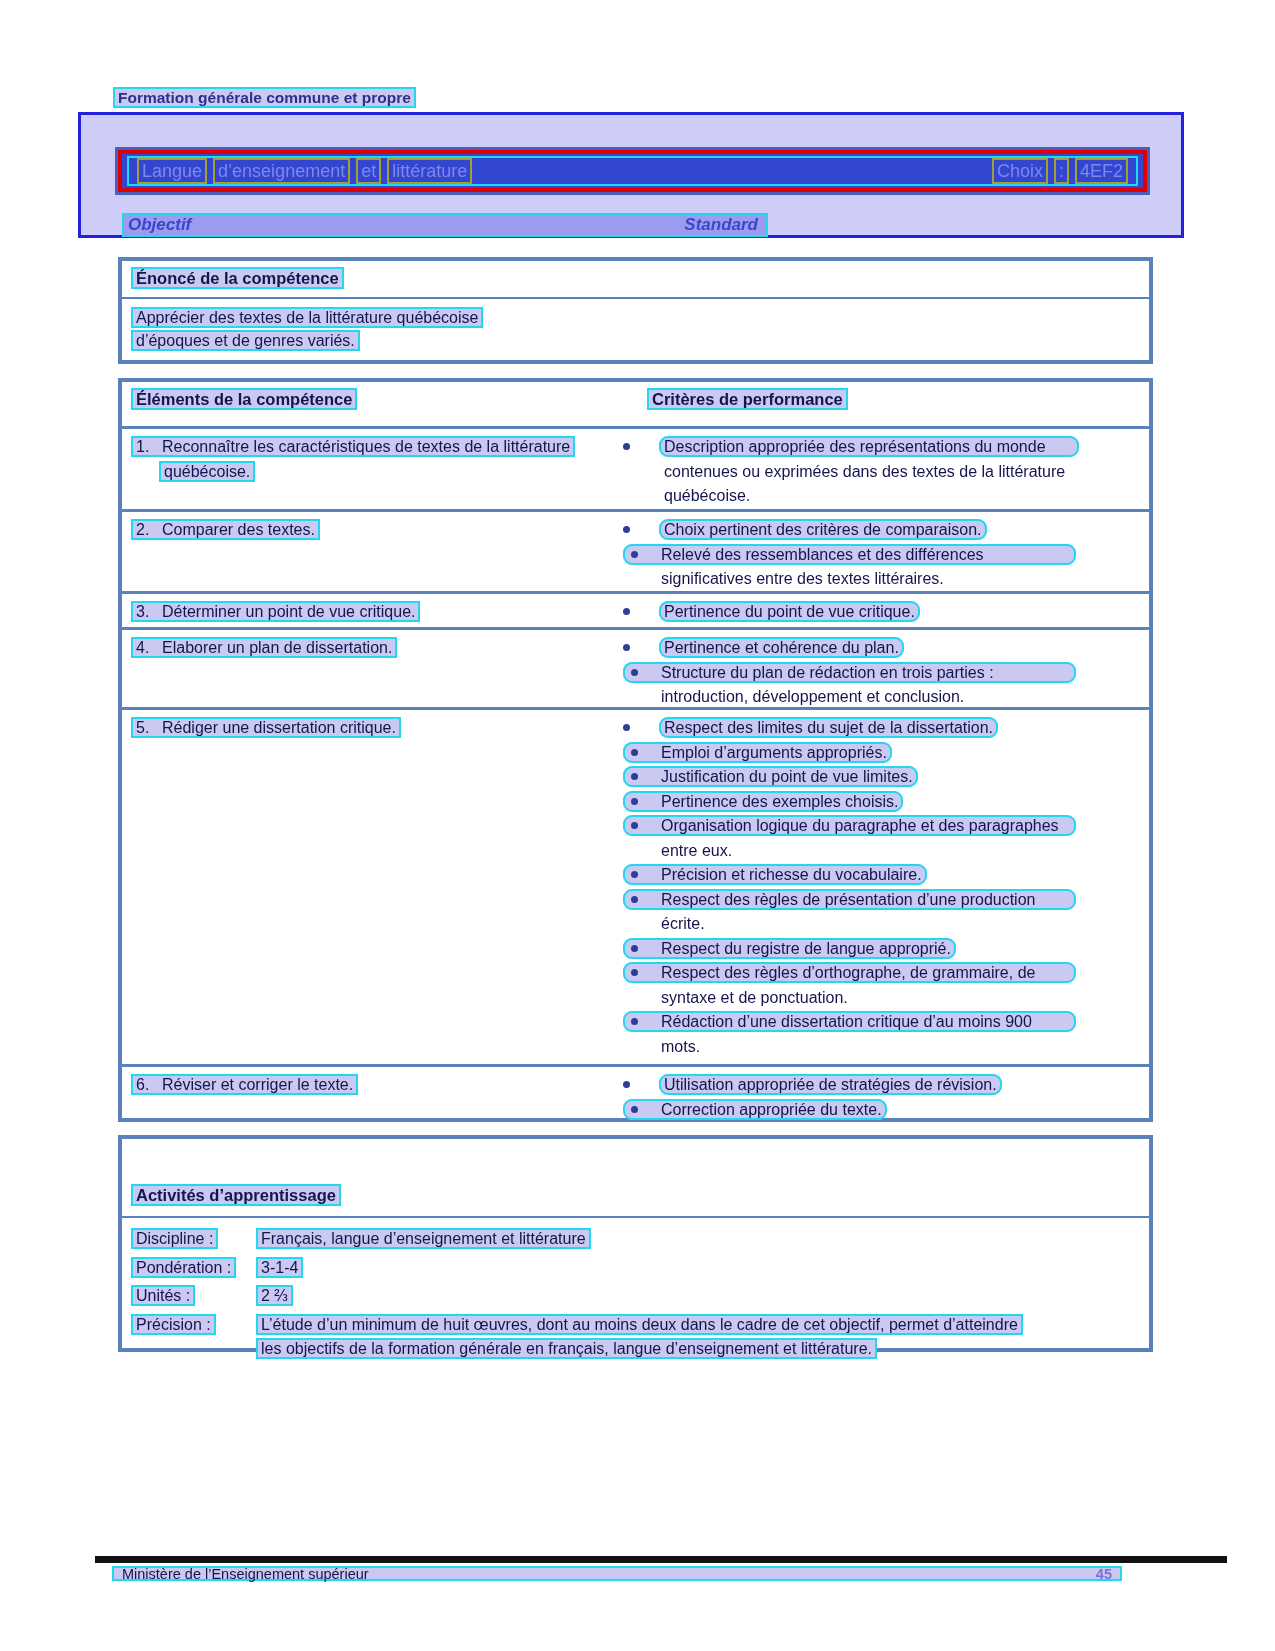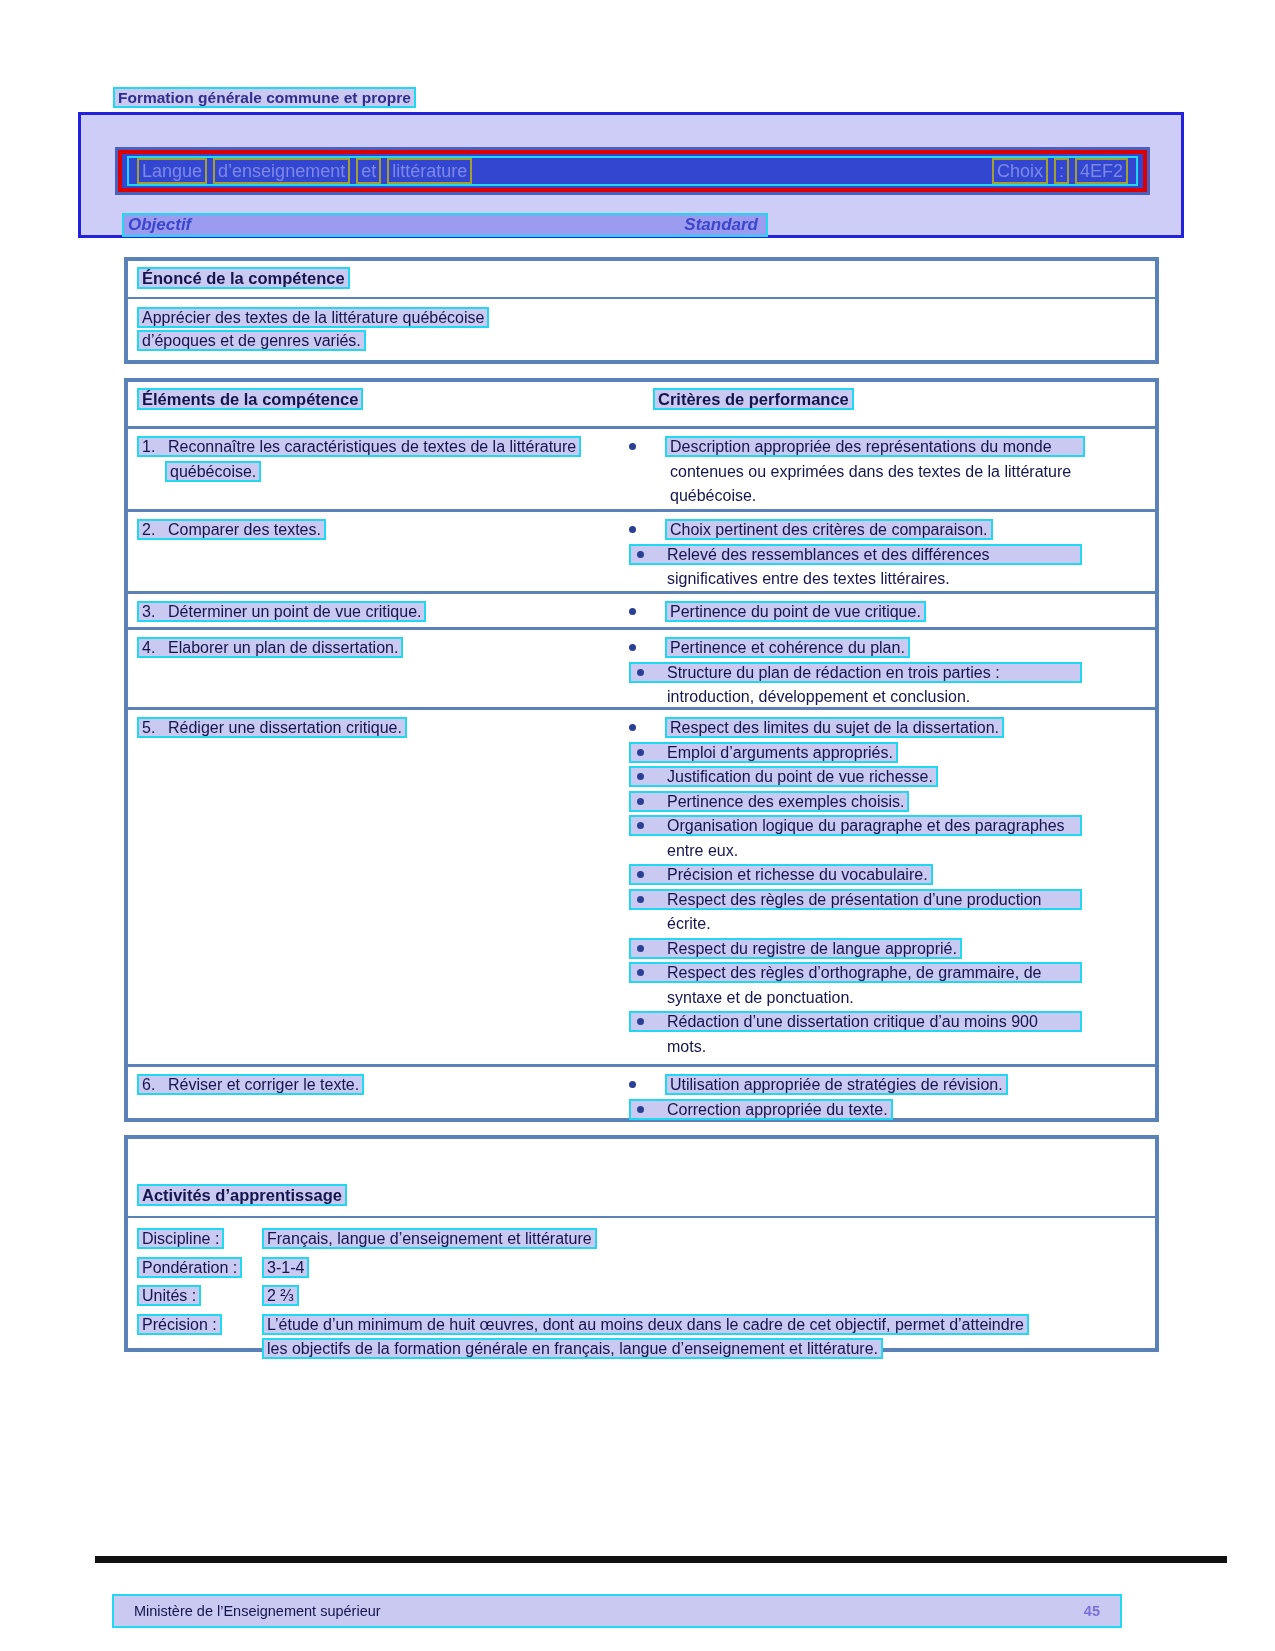--- a/index.html
+++ b/index.html
@@ -46,55 +46,55 @@
   .banner-line{height:100%;margin:2px 5px;border:2px solid var(--highlight-border);
     display:flex;align-items:center;justify-content:space-between;padding:0 8px;height:calc(100% - 4px);}
   .word-group{display:flex;gap:6px;align-items:center;}
   .word{border:2px solid var(--word-box-border);padding:0 3px;color:var(--banner-text);
     font-size:18px;line-height:22px;white-space:nowrap;}
   .objstd-bar{position:absolute;left:41px;top:98px;width:646px;height:24px;
     background:var(--objstd-fill);border:2px solid var(--highlight-border);
     display:flex;align-items:center;justify-content:space-between;padding:0 8px 0 4px;
     font-size:17px;font-weight:bold;font-style:italic;color:var(--accent-blue-text);}
   
-  .tbox{position:absolute;left:124px;width:1035px;border:4px solid var(--table-border);background:#fff;}
+  .tbox{position:absolute;left:118px;width:1035px;border:4px solid var(--table-border);background:#fff;}
   .tbox-header{font-weight:bold;font-size:16.5px;padding:8px 0 0 9px;}
   
   .enonce{top:257px;height:107px;}
   .enonce .tbox-header{height:38px;border-bottom:2px solid var(--table-border);}
   .enonce-body{padding:8px 0 0 9px;font-size:16px;}
   .enonce-body p{line-height:22px;margin-bottom:1px;}
   
   .main-table{top:378px;height:744px;font-size:16px;}
   .t-row{display:grid;grid-template-columns:488px 1fr;padding:6px 0 0 9px;overflow:hidden;}
   .t-row + .t-row{border-top:3px solid var(--table-border);}
   .head-row{height:44px;font-weight:bold;font-size:16.5px;padding-top:8px;gap:28px;}
   .r1{height:83px;} .r2{height:82px;} .r3{height:36px;} .r4{height:80px;} .r5{height:357px;} .r6{height:62px;}
   .elem{padding-left:28px;text-indent:-28px;line-height:24.5px;max-width:470px;}
   .elem .etext{display:inline;}
   .elem .hl{display:inline;}
   .num{display:inline-block;width:26px;text-indent:0;}
   .crit-list{list-style:none;}
   .crit{padding-left:40px;text-indent:-36px;line-height:24.5px;}
-  .crit-text{display:inline;}
+  .crit-text{display:inline;border-radius:9px;}
   .bullet{display:inline-block;width:7px;height:7px;border-radius:50%;
     background:var(--bullet-color);margin:8px 29px 0 0;vertical-align:top;text-indent:0;}
   .bullet-in{margin:8px 23px 0 3px;}
   .crit .wrapcap{display:inline-block;max-width:450px;text-indent:0;vertical-align:top;}
   
   .activites{top:1135px;height:217px;}
   .activites .tbox-header{height:40px;border-bottom:2px solid var(--table-border);margin-top:39px;}
   .act-body{padding:9px 0 0 9px;font-size:16px;}
   .act-row{display:grid;grid-template-columns:125px 1fr;margin-bottom:4px;line-height:24.5px;}
   .act-value-wrap{max-width:780px;}
   
   .footer-rule{position:absolute;left:95px;top:1556px;width:1132px;height:7px;background:var(--footer-rule);}
-  .footer-bar{position:absolute;left:112px;top:1566px;width:1010px;height:34px;
+  .footer-bar{position:absolute;left:112px;top:1566px;width:1010px;height:15px;
     background:var(--highlight-fill);border:2px solid var(--highlight-border);
-    display:flex;align-items:center;justify-content:space-between;padding:0 20px;font-size:14.5px;margin-top:28px;}
+    display:flex;align-items:center;justify-content:space-between;padding:0 8px;font-size:14.5px;}
   .footer-page{color:var(--page-number-color);font-weight:bold;}
 </style>
 </head>
 <body>
 
 <div class="page">
 
   <div class="top-label"><span class="hl">Formation générale commune et propre</span></div>
 
   <div class="intro-box">
@@ -163,21 +163,21 @@
           <li class="crit"><span class="bullet"></span><span class="hl crit-text"><span class="wrapcap" style="max-width: 410px;">Pertinence et cohérence du plan.</span></span></li>
           <li class="crit"><span class="hl crit-text"><span class="bullet bullet-in"></span><span class="wrapcap" style="max-width: 410px;">Structure du plan de rédaction en trois parties : introduction, développement et conclusion.</span></span></li>
         </ul>
     </div>
 
     <div class="t-row r5">
       <div class="elem"><span class="hl"><span class="num">5.</span><span class="etext">Rédiger une dissertation critique.</span></span></div>
       <ul class="crit-list">
           <li class="crit"><span class="bullet"></span><span class="hl crit-text"><span class="wrapcap" style="max-width: 410px;">Respect des limites du sujet de la dissertation.</span></span></li>
           <li class="crit"><span class="hl crit-text"><span class="bullet bullet-in"></span><span class="wrapcap" style="max-width: 410px;">Emploi d’arguments appropriés.</span></span></li>
-          <li class="crit"><span class="hl crit-text"><span class="bullet bullet-in"></span><span class="wrapcap" style="max-width: 410px;">Justification du point de vue richesse.</span></span></li>
+          <li class="crit"><span class="hl crit-text"><span class="bullet bullet-in"></span><span class="wrapcap" style="max-width: 410px;">Justification du point de vue limites.</span></span></li>
           <li class="crit"><span class="hl crit-text"><span class="bullet bullet-in"></span><span class="wrapcap" style="max-width: 410px;">Pertinence des exemples choisis.</span></span></li>
           <li class="crit"><span class="hl crit-text"><span class="bullet bullet-in"></span><span class="wrapcap" style="max-width: 410px;">Organisation logique du paragraphe et des paragraphes entre eux.</span></span></li>
           <li class="crit"><span class="hl crit-text"><span class="bullet bullet-in"></span><span class="wrapcap" style="max-width: 410px;">Précision et richesse du vocabulaire.</span></span></li>
           <li class="crit"><span class="hl crit-text"><span class="bullet bullet-in"></span><span class="wrapcap" style="max-width: 410px;">Respect des règles de présentation d’une production écrite.</span></span></li>
           <li class="crit"><span class="hl crit-text"><span class="bullet bullet-in"></span><span class="wrapcap" style="max-width: 410px;">Respect du registre de langue approprié.</span></span></li>
           <li class="crit"><span class="hl crit-text"><span class="bullet bullet-in"></span><span class="wrapcap" style="max-width: 410px;">Respect des règles d’orthographe, de grammaire, de syntaxe et de ponctuation.</span></span></li>
           <li class="crit"><span class="hl crit-text"><span class="bullet bullet-in"></span><span class="wrapcap" style="max-width: 410px;">Rédaction d’une dissertation critique d’au moins 900 mots.</span></span></li>
         </ul>
     </div>
 

